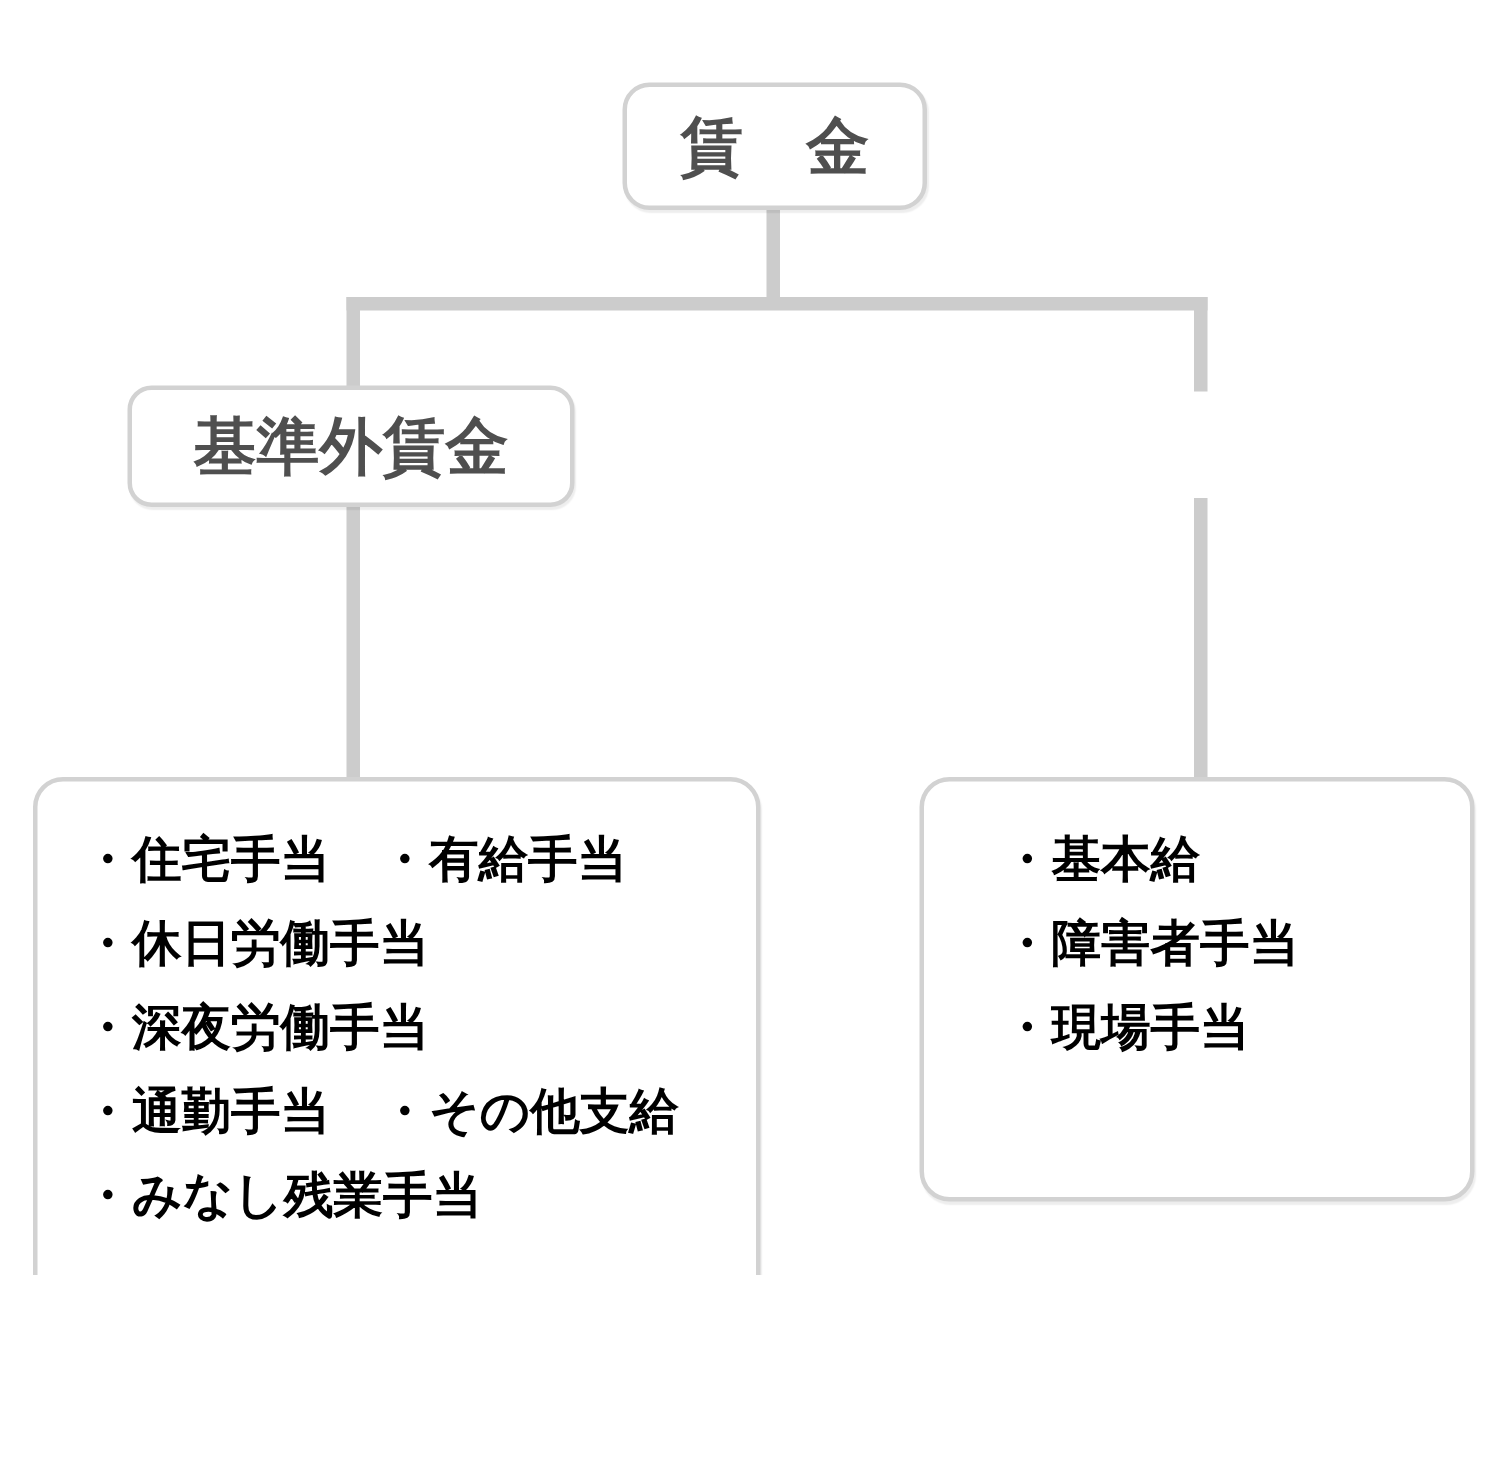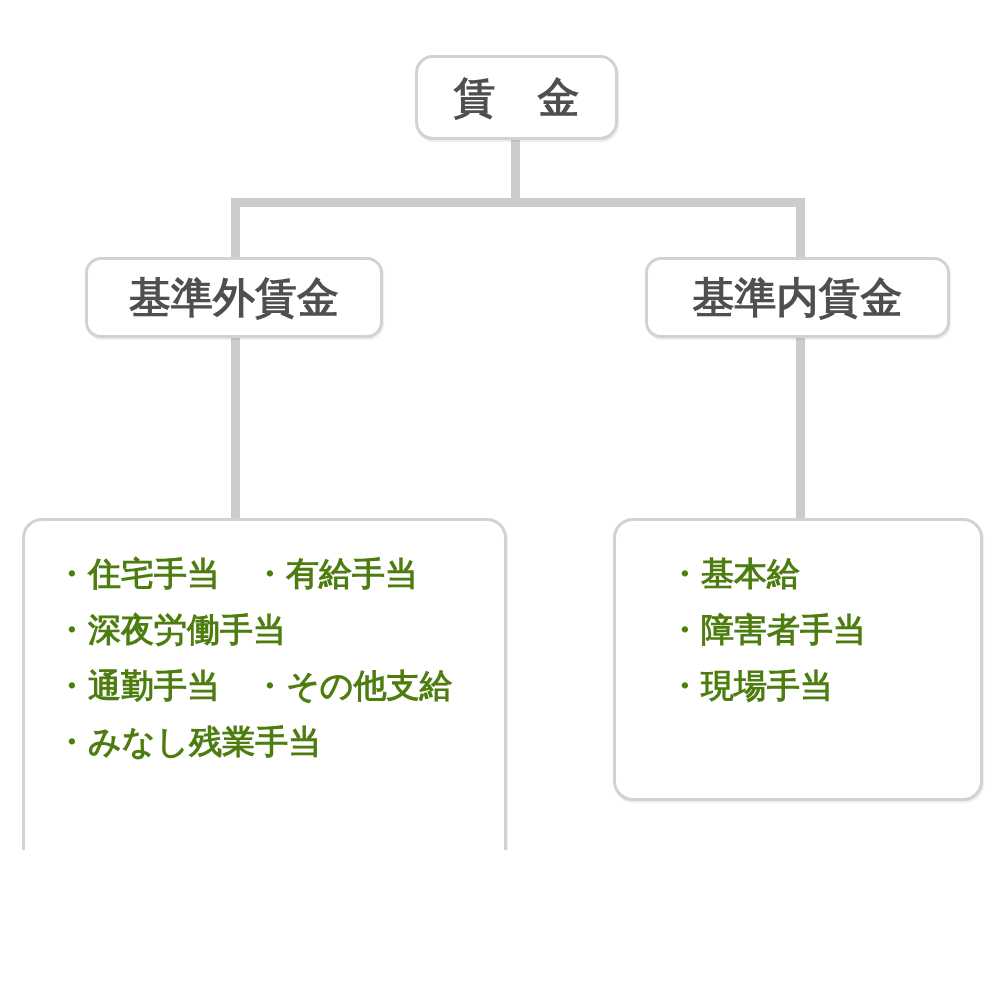--- a/index.html
+++ b/index.html
@@ -23,21 +23,21 @@
   .node-root{left:415px;top:55px;width:203px;height:85px;border-radius:18px;font-size:42px;}
   .node-branch{height:81px;top:257px;border-radius:16px;font-size:42px;}
   .node-branch.left{left:85px;width:298px;}
   .node-branch.right{left:645px;width:305px;}
   .leaf{
     position:absolute;
     background:#ffffff;
     border:3px solid #d2d2d2;
     box-shadow:1px 2px 1px rgba(0,0,0,0.07);
     border-radius:20px;
-    color:#4d7c0f;font-weight:bold;font-size:33px;
+    color:#000000;font-weight:bold;font-size:33px;
     box-sizing:border-box;
   }
   .leaf.left{left:22px;top:518px;width:485px;height:381px;padding:25px 0 0 30px;}
   .leaf.right{left:613px;top:518px;width:370px;height:283px;padding:25px 0 0 52px;}
   .leaf .row{height:56px;line-height:56px;white-space:nowrap;}
 
   
   .conn-root-v{left:511px;top:136px;width:9px;height:66px;}
   .conn-h{left:231px;top:198px;width:574px;height:9px;}
   .conn-left-drop{left:231px;top:198px;width:9px;height:63px;}
@@ -57,26 +57,24 @@
   <div class="line conn-left-stem"></div>
   <div class="line conn-right-stem"></div>
 
   <div class="node node-root">
     <span>賃　金</span>
   </div>
 
   <div class="node node-branch left">
     <span>基準外賃金</span>
   </div>
-  <div class="node node-branch right">
-    <span>基準内賃金</span>
-  </div>
 
   <div class="leaf left">
     <div class="row">・住宅手当　・有給手当</div>
+    <div class="row">・休日労働手当</div>
     <div class="row">・深夜労働手当</div>
     <div class="row">・通勤手当　・その他支給</div>
     <div class="row">・みなし残業手当</div>
   </div>
 
   <div class="leaf right">
     <div class="row">・基本給</div>
     <div class="row">・障害者手当</div>
     <div class="row">・現場手当</div>
   </div>

